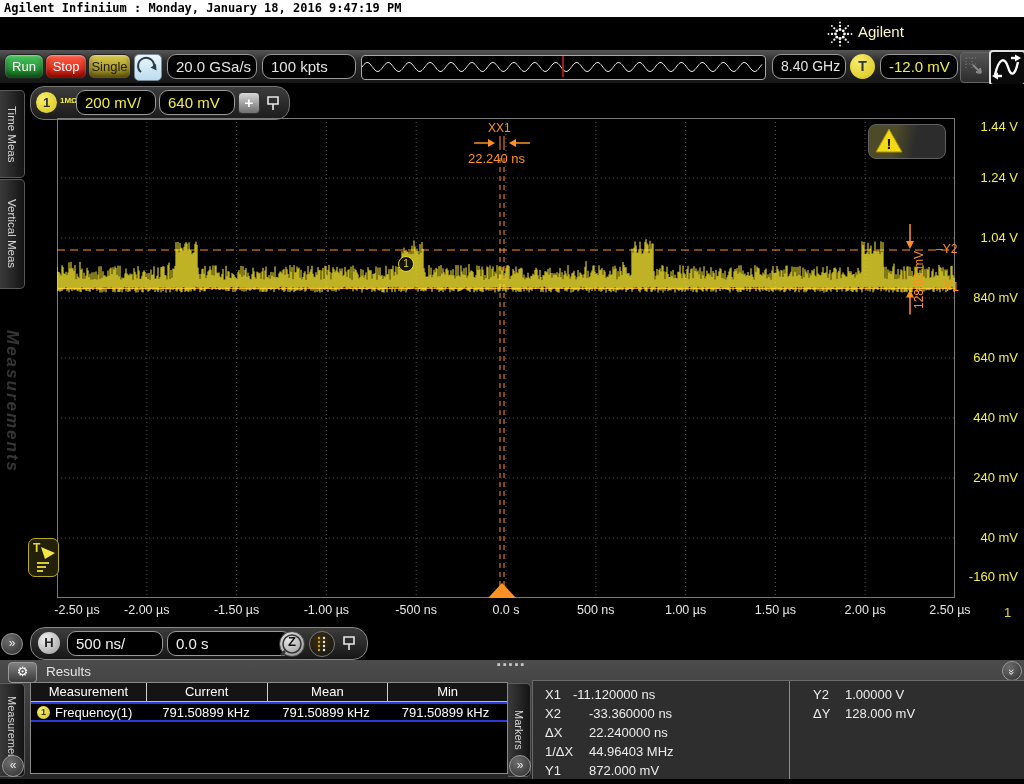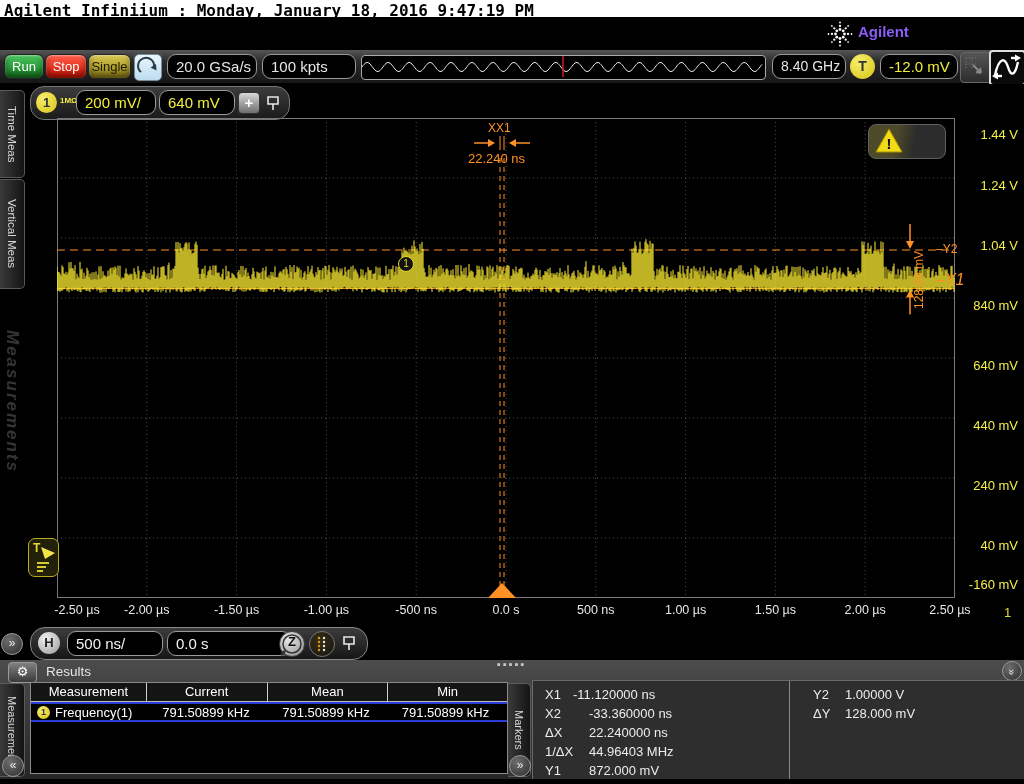--- a/index.html
+++ b/index.html
@@ -23,21 +23,21 @@
   .hcell{border-right:1px solid #cfcfcf;}
   .mrow{position:absolute;color:#ececec;font-size:13px;white-space:nowrap;}
   .circbtn{border-radius:50%;background:radial-gradient(circle at 35% 30%,#6e6e6e,#2e2e2e);
        border:1px solid #9a9a9a;color:#e8e8e8;text-align:center;}
   .pin{stroke:#e8e8e8;stroke-width:1.6;fill:none;}
 </style>
 </head>
 <body>
 
 <div class="abs" style="left:0;top:0;width:1024px;height:17px;background:#fff;">
-  <span class="abs" style="left:4px;top:1px;font-family:'DejaVu Sans Mono',monospace;font-weight:bold;font-size:16px;color:#000;">Agilent Infiniium : Monday, January 18, 2016 9:47:19 PM</span>
+  <span class="abs" style="left:4px;top:1px;font-family:'DejaVu Sans Mono',monospace;font-weight:bold;font-size:12px;color:#000;">Agilent Infiniium : Monday, January 18, 2016 9:47:19 PM</span>
 </div>
 
 <div class="abs" style="left:0;top:17px;width:1024px;height:33px;background:#000;">
   <svg class="abs" id="starburst" style="left:826px;top:3px;" width="28" height="28" viewBox="0 0 28 28">
       <circle cx="18.5" cy="14.0" r="1.4" fill="#fff"></circle>
       <circle cx="22.0" cy="14.0" r="1.15" fill="#fff"></circle>
       <circle cx="25.5" cy="14.0" r="0.8999999999999999" fill="#fff"></circle>
       <circle cx="17.2" cy="17.2" r="1.4" fill="#fff"></circle>
       <circle cx="19.7" cy="19.7" r="1.15" fill="#fff"></circle>
       <circle cx="22.1" cy="22.1" r="0.8999999999999999" fill="#fff"></circle>
@@ -53,21 +53,21 @@
       <circle cx="10.8" cy="10.8" r="1.4" fill="#fff"></circle>
       <circle cx="8.3" cy="8.3" r="1.15" fill="#fff"></circle>
       <circle cx="5.9" cy="5.9" r="0.8999999999999999" fill="#fff"></circle>
       <circle cx="14.0" cy="9.5" r="1.4" fill="#fff"></circle>
       <circle cx="14.0" cy="6.0" r="1.15" fill="#fff"></circle>
       <circle cx="14.0" cy="2.5" r="0.8999999999999999" fill="#fff"></circle>
       <circle cx="17.2" cy="10.8" r="1.4" fill="#fff"></circle>
       <circle cx="19.7" cy="8.3" r="1.15" fill="#fff"></circle>
       <circle cx="22.1" cy="5.9" r="0.8999999999999999" fill="#fff"></circle>
     </svg>
-  <span class="abs" style="left:858px;top:6px;color:#8b5cf6;font-size:15px;font-weight:bold;">Agilent</span>
+  <span class="abs" style="left:858px;top:6px;color:#fef9c3;font-size:15px;font-weight:normal;">Agilent</span>
 </div>
 
 <div class="abs" style="left:0;top:50px;width:1024px;height:33px;background:linear-gradient(#565656,#2b2b2b 35%,#161616);border-bottom:1px solid #000;padding-left:45px;">
   <div class="abs btn" style="left:4px;top:4px;width:38px;height:23px;line-height:23px;background:linear-gradient(#49c45c,#157a22);">Run</div>
   <div class="abs btn" style="left:45px;top:4px;width:40px;height:23px;line-height:23px;background:linear-gradient(#ff5f4a,#d01000);">Stop</div>
   <div class="abs btn" style="left:88px;top:4px;width:41px;height:23px;line-height:23px;background:linear-gradient(#d9c94e,#8e7d15);color:#1c1c00;">Single</div>
   <div class="abs" style="left:134px;top:4px;width:26px;height:25px;background:linear-gradient(#eaf6fd,#bcdcee);border:1px solid #7d8d98;border-radius:5px;">
     <svg width="26" height="25" viewBox="0 0 26 25">
       <path d="M6,17 A8,8 0 1 1 19,12" fill="none" stroke="#2b3c48" stroke-width="2"></path>
       <polygon points="21,9 15.5,12.5 21.5,15.5" fill="#2b3c48"></polygon>
@@ -155,41 +155,41 @@
       <line x1="443.008544" y1="18" x2="443.008544" y2="32" stroke="#ff9024"></line>
       <line x1="447.002848" y1="18" x2="447.002848" y2="32" stroke="#ff9024"></line>
       <polygon points="431.00569599999994,480 459.00569599999994,480 445.00569599999994,465" fill="#ff9024"></polygon>
       <path d="M0,173.3L0,148.9M1,172.5L1,153.8M2,172.9L2,154.0M3,173.8L3,155.6M4,172.6L4,157.6M5,173.0L5,147.3M6,171.4L6,149.1M7,171.4L7,155.4M8,170.4L8,156.1M9,168.9L9,153.8M10,173.2L10,157.0M11,171.8L11,154.5M12,174.3L12,144.4M13,170.3L13,150.5M14,171.6L14,143.9M15,173.1L15,150.2M16,170.4L16,150.4M17,172.2L17,153.0M18,172.0L18,147.2M19,170.8L19,161.2M20,172.5L20,155.7M21,173.3L21,158.5M22,171.8L22,160.2M23,173.8L23,143.9M24,174.2L24,151.9M25,169.0L25,150.5M26,171.8L26,160.9M27,171.1L27,154.7M28,171.5L28,160.6M29,172.7L29,157.7M30,173.0L30,149.8M31,171.0L31,152.4M32,173.2L32,159.2M33,173.8L33,155.7M34,170.2L34,161.6M35,170.8L35,154.4M36,172.1L36,161.5M37,169.9L37,154.2M38,169.3L38,161.0M39,170.4L39,153.4M40,172.8L40,161.6M41,170.5L41,156.6M42,172.0L42,148.4M43,174.6L43,161.1M44,172.4L44,148.2M45,174.5L45,159.9M46,169.5L46,153.3M47,173.7L47,157.5M48,169.0L48,157.4M49,174.3L49,159.2M50,169.4L50,158.4M51,170.8L51,152.5M52,170.8L52,157.8M53,170.7L53,150.7M54,169.2L54,149.6M55,170.6L55,156.1M56,174.0L56,149.3M57,172.6L57,151.6M58,174.4L58,148.4M59,170.2L59,149.9M60,169.9L60,156.9M61,174.0L61,147.6M62,174.1L62,158.4M63,173.8L63,147.7M64,171.2L64,161.5M65,174.3L65,159.4M66,171.4L66,160.5M67,169.5L67,159.7M68,169.2L68,155.4M69,173.4L69,150.5M70,169.0L70,155.4M71,174.0L71,156.7M72,172.9L72,157.5M73,173.5L73,155.6M74,169.3L74,156.6M75,171.5L75,155.8M76,171.1L76,161.8M77,169.2L77,150.2M78,173.1L78,153.8M79,174.6L79,156.3M80,171.8L80,160.4M81,174.3L81,148.1M82,169.1L82,152.6M83,172.1L83,161.1M84,170.1L84,160.6M85,174.0L85,157.8M86,174.5L86,153.9M87,169.3L87,152.3M88,170.7L88,154.0M89,172.0L89,159.0M90,169.7L90,155.4M91,173.7L91,161.0M92,173.1L92,155.0M93,172.1L93,161.9M94,171.0L94,151.5M95,170.8L95,157.1M96,172.0L96,156.4M97,170.5L97,148.3M98,174.0L98,160.7M99,171.2L99,160.6M100,172.5L100,157.6M101,174.0L101,149.4M102,172.3L102,160.9M103,169.2L103,159.1M104,174.3L104,149.2M105,169.4L105,149.1M106,173.0L106,148.2M107,170.9L107,148.5M108,169.3L108,157.0M109,174.6L109,157.6M110,170.5L110,161.4M111,171.6L111,147.1M112,170.0L112,144.6M113,174.4L113,161.1M114,171.6L114,152.0M115,169.6L115,159.8M116,172.1L116,150.6M117,170.9L117,150.9M118,169.5L118,148.0M119,172.8L119,124.1M120,173.6L120,131.4M121,171.5L121,123.9M122,169.9L122,134.3M123,173.0L123,125.1M124,174.3L124,129.7M125,174.1L125,130.4M126,169.3L126,132.7M127,169.3L127,129.1M128,173.9L128,125.6M129,173.0L129,124.1M130,172.7L130,125.5M131,173.7L131,133.0M132,173.6L132,124.4M133,171.8L133,132.1M134,173.5L134,132.6M135,171.2L135,136.2M136,171.0L136,134.8M137,172.6L137,134.4M138,172.7L138,125.8M139,168.7L139,123.6M140,169.6L140,126.9M141,169.6L141,149.6M142,169.9L142,156.0M143,174.2L143,161.0M144,172.0L144,155.9M145,172.7L145,151.1M146,168.8L146,150.6M147,173.4L147,155.6M148,173.3L148,147.8M149,171.1L149,160.1M150,170.5L150,157.2M151,169.9L151,153.5M152,170.5L152,152.2M153,169.0L153,148.2M154,169.6L154,151.8M155,171.9L155,157.1M156,170.7L156,147.4M157,169.7L157,157.5M158,170.5L158,147.7M159,171.6L159,147.4M160,168.8L160,154.6M161,170.8L161,155.3M162,171.6L162,154.4M163,172.0L163,158.5M164,171.2L164,159.5M165,170.6L165,155.8M166,171.9L166,150.9M167,169.8L167,161.8M168,171.6L168,161.4M169,173.1L169,147.8M170,170.9L170,158.3M171,173.0L171,153.1M172,172.9L172,153.6M173,170.0L173,159.8M174,169.0L174,160.2M175,168.9L175,154.9M176,174.0L176,156.0M177,169.8L177,157.0M178,173.9L178,158.8M179,172.2L179,160.3M180,171.4L180,160.9M181,169.5L181,154.2M182,168.7L182,152.1M183,172.1L183,156.3M184,169.8L184,147.8M185,173.2L185,158.9M186,169.7L186,148.2M187,173.7L187,157.4M188,169.7L188,151.9M189,173.4L189,150.0M190,171.9L190,158.8M191,169.8L191,154.6M192,172.1L192,157.9M193,172.8L193,160.7M194,171.9L194,161.4M195,169.8L195,156.2M196,170.8L196,149.8M197,172.0L197,153.4M198,171.6L198,159.2M199,171.2L199,160.8M200,169.2L200,153.6M201,171.6L201,154.3M202,169.9L202,155.5M203,173.7L203,154.7M204,171.7L204,160.8M205,173.9L205,153.5M206,173.6L206,149.8M207,173.8L207,161.6M208,171.6L208,152.5M209,174.1L209,148.5M210,173.4L210,158.9M211,169.8L211,159.8M212,171.0L212,157.1M213,171.1L213,160.8M214,172.1L214,153.9M215,171.3L215,157.7M216,170.4L216,154.2M217,174.1L217,159.0M218,171.2L218,148.4M219,169.8L219,159.4M220,170.5L220,158.9M221,170.3L221,159.8M222,172.3L222,155.4M223,169.0L223,153.5M224,168.6L224,153.5M225,172.2L225,155.5M226,172.2L226,151.9M227,173.9L227,150.9M228,173.1L228,156.8M229,169.0L229,148.8M230,169.5L230,151.3M231,173.8L231,155.9M232,171.4L232,159.9M233,174.2L233,147.1M234,172.5L234,153.7M235,172.5L235,149.1M236,169.1L236,161.2M237,174.2L237,147.1M238,173.0L238,154.4M239,172.6L239,154.2M240,171.9L240,148.5M241,172.4L241,150.8M242,168.9L242,149.6M243,172.9L243,159.6M244,171.9L244,151.8M245,172.3L245,161.3M246,169.2L246,159.0M247,169.6L247,154.7M248,173.7L248,153.3M249,172.9L249,161.9M250,169.6L250,156.4M251,169.4L251,148.1M252,170.5L252,156.1M253,170.1L253,153.8M254,172.8L254,151.3M255,170.1L255,147.7M256,172.8L256,155.8M257,170.2L257,158.5M258,174.4L258,159.4M259,169.9L259,154.2M260,174.0L260,156.8M261,170.4L261,149.1M262,173.2L262,152.5M263,174.6L263,151.9M264,170.6L264,161.6M265,174.2L265,152.4M266,169.9L266,149.9M267,171.3L267,160.9M268,171.9L268,147.8M269,170.6L269,148.4M270,170.4L270,157.1M271,174.1L271,151.8M272,169.8L272,147.0M273,171.5L273,153.8M274,171.4L274,161.5M275,173.1L275,154.8M276,168.7L276,149.2M277,173.2L277,151.2M278,171.8L278,154.2M279,173.8L279,152.4M280,171.7L280,148.8M281,169.8L281,153.7M282,172.6L282,155.2M283,169.8L283,150.6M284,171.0L284,153.2M285,171.2L285,150.4M286,169.7L286,158.1M287,169.2L287,156.9M288,168.7L288,148.9M289,170.3L289,153.6M290,171.6L290,158.9M291,170.4L291,151.9M292,170.0L292,151.4M293,170.7L293,160.3M294,171.0L294,148.6M295,168.9L295,161.8M296,173.4L296,147.5M297,169.9L297,153.5M298,171.3L298,150.7M299,171.6L299,152.0M300,172.8L300,154.4M301,169.3L301,156.4M302,170.8L302,160.6M303,170.7L303,159.1M304,171.3L304,150.9M305,174.5L305,157.7M306,171.3L306,151.7M307,170.7L307,159.7M308,169.2L308,157.1M309,171.5L309,154.4M310,172.0L310,161.7M311,170.8L311,149.2M312,170.9L312,151.8M313,170.2L313,152.8M314,170.2L314,152.1M315,173.9L315,160.7M316,171.5L316,155.9M317,172.8L317,155.8M318,173.5L318,155.2M319,169.8L319,148.4M320,169.7L320,161.8M321,172.1L321,149.6M322,172.3L322,157.1M323,172.6L323,149.5M324,171.1L324,157.9M325,174.0L325,157.1M326,174.2L326,160.9M327,174.6L327,157.7M328,171.0L328,158.8M329,170.9L329,147.8M330,174.4L330,156.6M331,169.0L331,156.0M332,168.9L332,151.2M333,171.2L333,161.7M334,168.9L334,150.9M335,174.1L335,151.5M336,170.4L336,147.5M337,168.7L337,157.6M338,174.1L338,153.8M339,169.2L339,148.2M340,170.3L340,156.5M341,168.7L341,149.0M342,172.9L342,149.2M343,170.2L343,151.6M344,174.2L344,150.9M345,172.9L345,133.3M346,170.6L346,135.4M347,172.9L347,129.7M348,169.3L348,133.0M349,174.4L349,131.8M350,172.3L350,133.7M351,170.8L351,133.5M352,170.9L352,135.6M353,171.4L353,133.2M354,170.2L354,136.3M355,171.0L355,127.7M356,170.0L356,135.7M357,170.0L357,122.5M358,168.6L358,128.6M359,171.7L359,133.0M360,169.2L360,130.6M361,173.7L361,133.2M362,171.1L362,136.4M363,170.8L363,126.1M364,173.1L364,134.7M365,171.8L365,123.9M366,173.2L366,130.9M367,173.3L367,150.2M368,172.1L368,154.3M369,173.2L369,159.0M370,170.6L370,158.4M371,168.9L371,158.7M372,169.8L372,147.1M373,170.0L373,156.8M374,170.4L374,149.7M375,173.9L375,159.3M376,169.3L376,156.6M377,169.5L377,151.7M378,170.4L378,154.2M379,169.5L379,149.8M380,171.9L380,150.9M381,170.5L381,158.4M382,174.1L382,148.1M383,172.5L383,158.2M384,172.8L384,147.1M385,172.1L385,155.7M386,174.2L386,150.4M387,168.9L387,154.2M388,172.5L388,156.5M389,170.2L389,151.1M390,169.2L390,150.3M391,168.9L391,152.3M392,170.4L392,157.4M393,174.3L393,156.7M394,171.6L394,152.3M395,172.5L395,157.3M396,172.4L396,151.1M397,173.3L397,157.3M398,170.2L398,160.4M399,171.1L399,147.0M400,169.5L400,158.2M401,173.7L401,147.1M402,173.0L402,157.3M403,173.0L403,158.8M404,172.4L404,147.3M405,171.9L405,153.3M406,171.1L406,156.6M407,169.9L407,150.2M408,170.1L408,157.0M409,168.9L409,149.3M410,172.4L410,159.7M411,172.6L411,157.5M412,172.9L412,146.0M413,174.2L413,154.3M414,170.6L414,152.4M415,170.8L415,152.9M416,169.5L416,154.0M417,174.3L417,159.0M418,172.7L418,159.9M419,172.2L419,157.2M420,173.6L420,147.5M421,171.6L421,152.0M422,171.2L422,147.9M423,173.2L423,151.4M424,173.4L424,158.2M425,173.7L425,148.6M426,174.2L426,151.7M427,169.2L427,161.8M428,169.7L428,157.0M429,172.5L429,160.2M430,171.8L430,148.4M431,171.3L431,149.4M432,172.8L432,161.2M433,169.7L433,147.4M434,172.7L434,159.3M435,169.5L435,150.9M436,172.2L436,148.6M437,169.0L437,158.1M438,174.5L438,153.6M439,169.2L439,155.6M440,169.4L440,147.2M441,173.3L441,160.5M442,173.7L442,148.4M443,172.8L443,156.1M444,169.7L444,148.6M445,169.0L445,152.4M446,173.1L446,149.1M447,168.8L447,160.9M448,172.7L448,154.9M449,174.2L449,149.7M450,169.1L450,147.2M451,172.2L451,147.2M452,169.1L452,148.1M453,168.9L453,161.0M454,169.2L454,158.1M455,171.8L455,157.3M456,173.6L456,151.0M457,172.0L457,152.8M458,171.9L458,155.7M459,174.1L459,148.5M460,172.2L460,154.2M461,173.1L461,155.3M462,173.9L462,151.1M463,173.2L463,150.7M464,173.9L464,149.7M465,169.2L465,150.4M466,170.4L466,159.6M467,173.4L467,156.6M468,170.0L468,161.3M469,171.2L469,159.3M470,172.6L470,160.0M471,168.7L471,154.7M472,174.3L472,159.6M473,171.8L473,160.8M474,171.7L474,158.2M475,172.8L475,157.7M476,169.8L476,155.6M477,169.3L477,157.1M478,171.1L478,152.0M479,171.0L479,149.7M480,169.4L480,151.5M481,170.3L481,157.2M482,170.4L482,161.2M483,168.7L483,152.0M484,174.0L484,159.0M485,172.5L485,162.0M486,174.1L486,157.2M487,168.6L487,157.3M488,168.8L488,153.2M489,174.4L489,153.4M490,169.5L490,154.5M491,170.3L491,150.9M492,172.8L492,156.7M493,173.1L493,149.7M494,174.3L494,155.0M495,171.7L495,159.7M496,170.3L496,155.2M497,170.0L497,156.8M498,170.0L498,155.3M499,172.8L499,157.0M500,173.8L500,154.2M501,174.3L501,159.1M502,174.6L502,155.3M503,170.0L503,150.1M504,170.3L504,159.1M505,170.9L505,154.2M506,170.1L506,161.2M507,169.1L507,156.8M508,173.0L508,152.8M509,172.2L509,155.5M510,173.5L510,158.2M511,171.4L511,147.2M512,170.4L512,156.3M513,169.0L513,160.8M514,174.6L514,158.4M515,170.7L515,155.3M516,174.2L516,154.5M517,172.5L517,152.8M518,171.9L518,157.6M519,171.8L519,161.6M520,171.6L520,159.3M521,173.5L521,152.0M522,172.4L522,158.4M523,170.8L523,154.4M524,168.6L524,155.4M525,171.4L525,156.9M526,172.2L526,159.7M527,169.0L527,156.2M528,170.8L528,148.8M529,172.3L529,143.2M530,172.9L530,159.9M531,170.3L531,152.8M532,174.5L532,159.5M533,171.7L533,158.4M534,170.1L534,154.5M535,172.9L535,152.5M536,169.9L536,147.6M537,170.0L537,147.3M538,172.8L538,153.6M539,170.0L539,156.0M540,170.7L540,155.1M541,169.3L541,157.1M542,173.1L542,147.3M543,171.4L543,152.3M544,173.9L544,151.5M545,173.0L545,150.1M546,171.0L546,156.9M547,171.8L547,152.0M548,168.8L548,153.6M549,174.6L549,160.0M550,171.1L550,158.4M551,170.1L551,159.0M552,172.9L552,156.4M553,173.0L553,152.7M554,174.3L554,157.0M555,170.4L555,156.3M556,172.9L556,148.6M557,173.4L557,151.5M558,169.1L558,147.7M559,174.5L559,150.5M560,172.0L560,161.3M561,172.4L561,153.3M562,171.5L562,158.6M563,171.8L563,148.9M564,170.3L564,153.0M565,172.3L565,156.9M566,171.7L566,144.1M567,169.7L567,147.1M568,169.6L568,149.3M569,174.0L569,149.3M570,172.1L570,155.7M571,172.0L571,155.1M572,170.6L572,155.4M573,170.9L573,158.3M574,170.7L574,156.9M575,173.8L575,130.6M576,171.6L576,134.5M577,169.3L577,129.7M578,170.5L578,123.5M579,168.8L579,127.5M580,169.7L580,134.7M581,170.0L581,134.7M582,173.2L582,131.1M583,174.3L583,123.7M584,172.1L584,130.7M585,169.4L585,136.2M586,168.9L586,134.9M587,169.9L587,132.9M588,172.8L588,123.8M589,173.3L589,121.2M590,173.8L590,125.4M591,169.3L591,126.7M592,169.9L592,135.2M593,168.7L593,122.8M594,173.7L594,130.8M595,173.8L595,125.4M596,172.0L596,125.7M597,170.9L597,153.2M598,172.7L598,161.5M599,169.2L599,157.7M600,168.7L600,150.9M601,174.5L601,157.1M602,172.4L602,151.9M603,171.2L603,150.4M604,172.5L604,153.5M605,170.0L605,147.3M606,174.5L606,147.7M607,170.7L607,153.4M608,172.9L608,161.1M609,170.9L609,153.8M610,169.0L610,148.6M611,173.2L611,155.8M612,172.1L612,159.1M613,171.9L613,159.1M614,172.5L614,153.3M615,169.9L615,158.2M616,171.4L616,151.9M617,170.9L617,160.2M618,174.5L618,156.7M619,169.9L619,159.8M620,171.4L620,160.4M621,172.0L621,153.7M622,173.1L622,153.9M623,171.8L623,147.2M624,172.0L624,155.6M625,173.8L625,160.1M626,172.5L626,147.6M627,169.8L627,154.8M628,173.8L628,156.5M629,171.7L629,159.8M630,171.3L630,151.1M631,172.5L631,147.9M632,169.1L632,161.1M633,168.7L633,155.0M634,172.6L634,150.8M635,169.8L635,150.5M636,174.0L636,160.3M637,172.1L637,148.2M638,170.8L638,153.0M639,173.8L639,150.5M640,174.4L640,153.7M641,168.8L641,152.5M642,171.6L642,156.4M643,169.6L643,149.4M644,172.0L644,160.9M645,172.8L645,153.3M646,173.8L646,157.2M647,170.7L647,148.3M648,169.3L648,160.5M649,172.5L649,158.2M650,173.4L650,152.6M651,171.2L651,155.9M652,170.0L652,155.3M653,170.7L653,157.4M654,173.7L654,149.2M655,171.8L655,158.9M656,173.4L656,153.0M657,172.5L657,154.9M658,170.4L658,161.6M659,174.4L659,151.9M660,170.9L660,158.3M661,170.8L661,157.9M662,170.2L662,153.4M663,173.0L663,150.2M664,169.1L664,151.0M665,170.7L665,160.0M666,171.7L666,155.3M667,169.8L667,160.8M668,170.9L668,152.7M669,171.6L669,161.7M670,171.5L670,159.2M671,172.0L671,157.1M672,172.6L672,153.5M673,174.5L673,150.5M674,169.0L674,149.6M675,169.3L675,158.9M676,172.5L676,161.4M677,169.1L677,153.5M678,169.1L678,151.0M679,171.1L679,152.8M680,172.9L680,150.2M681,174.3L681,155.8M682,172.3L682,147.5M683,174.0L683,154.4M684,173.9L684,147.2M685,171.8L685,155.8M686,171.7L686,152.5M687,172.4L687,156.7M688,168.6L688,155.5M689,169.6L689,158.2M690,173.0L690,157.0M691,168.9L691,154.0M692,171.3L692,157.8M693,173.9L693,157.5M694,171.2L694,150.3M695,168.8L695,156.4M696,169.5L696,158.9M697,169.9L697,161.6M698,169.1L698,147.2M699,173.2L699,153.8M700,168.9L700,148.5M701,169.4L701,149.8M702,172.4L702,150.4M703,173.7L703,156.5M704,169.3L704,156.5M705,171.4L705,157.7M706,172.8L706,154.5M707,168.6L707,156.4M708,171.9L708,152.0M709,172.7L709,150.5M710,172.8L710,160.4M711,169.5L711,156.4M712,173.8L712,159.1M713,169.9L713,155.1M714,172.4L714,161.7M715,173.0L715,152.5M716,174.3L716,148.1M717,171.8L717,155.2M718,171.5L718,154.8M719,172.3L719,154.6M720,170.0L720,148.0M721,172.3L721,151.2M722,171.2L722,153.3M723,173.4L723,158.5M724,172.2L724,152.1M725,172.1L725,152.5M726,168.8L726,159.0M727,174.2L727,151.5M728,173.8L728,155.5M729,172.6L729,147.9M730,170.5L730,147.5M731,169.8L731,158.8M732,171.8L732,157.8M733,173.1L733,155.8M734,170.8L734,153.7M735,170.9L735,148.5M736,171.9L736,158.4M737,169.3L737,148.9M738,174.3L738,154.1M739,172.8L739,149.1M740,169.2L740,158.1M741,169.4L741,148.8M742,174.3L742,156.8M743,169.0L743,148.1M744,172.2L744,157.8M745,169.8L745,160.8M746,168.8L746,149.6M747,174.3L747,159.3M748,172.5L748,151.3M749,174.3L749,153.4M750,172.9L750,155.6M751,171.5L751,152.1M752,171.0L752,159.8M753,171.8L753,155.2M754,171.3L754,157.5M755,169.3L755,152.1M756,171.8L756,153.1M757,172.5L757,150.7M758,174.1L758,157.4M759,171.8L759,158.5M760,169.8L760,148.4M761,172.6L761,155.5M762,169.6L762,156.4M763,173.5L763,157.2M764,169.5L764,157.3M765,173.0L765,154.2M766,172.3L766,149.2M767,174.6L767,155.0M768,169.4L768,155.1M769,173.8L769,154.3M770,173.7L770,148.1M771,171.9L771,159.8M772,170.8L772,155.6M773,172.3L773,151.8M774,173.7L774,161.8M775,171.1L775,155.4M776,170.8L776,154.0M777,171.7L777,150.0M778,169.1L778,149.5M779,172.2L779,150.8M780,174.0L780,160.9M781,171.3L781,154.4M782,171.5L782,152.8M783,171.4L783,149.5M784,170.9L784,160.2M785,173.4L785,156.4M786,170.8L786,154.4M787,170.5L787,156.1M788,169.4L788,157.3M789,173.7L789,158.6M790,173.1L790,158.4M791,172.9L791,149.0M792,172.0L792,153.0M793,168.7L793,154.8M794,172.9L794,153.2M795,173.7L795,157.1M796,173.9L796,156.2M797,171.9L797,156.1M798,171.8L798,159.6M799,173.5L799,154.3M800,174.2L800,156.7M801,168.9L801,149.9M802,168.8L802,152.7M803,170.9L803,155.6M804,171.8L804,154.3M805,174.4L805,123.3M806,169.9L806,127.1M807,169.7L807,123.8M808,168.7L808,135.8M809,172.4L809,136.0M810,169.2L810,134.5M811,172.8L811,124.8M812,170.0L812,136.3M813,173.5L813,130.6M814,170.8L814,127.6M815,168.9L815,135.9M816,174.4L816,135.3M817,172.6L817,132.6M818,170.4L818,123.5M819,170.0L819,132.8M820,171.2L820,133.5M821,172.0L821,132.4M822,168.7L822,133.3M823,169.0L823,136.1M824,173.4L824,123.4M825,170.7L825,134.2M826,168.6L826,124.1M827,172.2L827,148.8M828,170.8L828,160.3M829,173.4L829,148.7M830,172.1L830,160.8M831,169.7L831,151.4M832,174.3L832,154.6M833,170.7L833,152.7M834,172.3L834,155.9M835,171.9L835,153.1M836,174.5L836,148.4M837,172.3L837,145.6M838,172.5L838,161.1M839,168.9L839,156.3M840,173.8L840,161.2M841,174.0L841,150.9M842,171.1L842,160.5M843,170.1L843,156.8M844,174.1L844,151.4M845,174.4L845,152.5M846,170.2L846,161.3M847,174.2L847,148.4M848,173.8L848,152.8M849,173.2L849,161.3M850,174.3L850,148.4M851,169.7L851,148.4M852,172.5L852,157.9M853,173.3L853,148.8M854,174.3L854,157.8M855,174.1L855,152.8M856,169.6L856,158.8M857,169.8L857,157.2M858,169.6L858,148.6M859,170.5L859,149.5M860,174.1L860,148.8M861,169.7L861,155.5M862,172.0L862,156.5M863,172.5L863,152.1M864,169.3L864,155.4M865,173.6L865,151.2M866,170.6L866,147.3M867,173.6L867,158.5M868,170.3L868,151.1M869,172.4L869,160.2M870,172.1L870,150.6M871,171.5L871,151.8M872,172.3L872,149.0M873,171.7L873,160.0M874,171.3L874,159.1M875,170.1L875,153.2M876,173.6L876,150.7M877,174.0L877,159.3M878,170.5L878,157.5M879,168.9L879,154.0M880,172.9L880,157.2M881,169.0L881,157.9M882,171.7L882,147.0M883,174.4L883,149.1M884,169.6L884,149.9M885,169.1L885,153.4M886,172.5L886,149.3M887,170.5L887,157.7M888,170.5L888,151.5M889,174.2L889,152.8M890,171.0L890,151.4M891,169.8L891,158.3M892,171.9L892,157.4M893,171.7L893,161.6M894,171.8L894,148.1M895,168.8L895,147.8M896,170.1L896,157.1M897,173.9L897,159.6" stroke="#ffef33" stroke-width="1" fill="none"></path>
     </svg>
 
   <div class="abs" style="left:488px;top:37px;color:#ff9024;font-size:12px;">XX1</div>
   <div class="abs" style="left:468px;top:67px;color:#ff9024;font-size:13px;">22.240 ns</div>
 
   <div class="abs" style="left:936px;top:158px;color:#ff9024;font-size:12px;">–<span>Y2</span></div>
-  <div class="abs" style="left:936px;top:187px;color:#ff9024;font-size:16px;font-style:italic;">–<span>Y1</span></div>
+  <div class="abs" style="left:936px;top:195px;color:#ff9024;font-size:13px;">–<span>Y1</span></div>
   <div class="abs" style="left:912px;top:167px;color:#ff9024;font-size:12px;writing-mode:vertical-rl;transform:rotate(180deg);">128.00 mV</div>
 
   <div class="abs" style="left:398px;top:172px;width:14px;height:14px;border-radius:50%;background:#111;border:1.5px solid #e8d834;color:#e8d834;font-size:10px;text-align:center;line-height:14px;">1</div>
 
   <div class="abs" style="left:868px;top:40px;width:76px;height:33px;border-radius:8px;border:1px solid #606060;background:linear-gradient(100deg,#4c4a28 35%,#2c2c2c 60%);">
     <svg width="40" height="31" viewBox="0 0 40 31">
       <polygon points="20,4 33,27 7,27" fill="#f2da17" stroke="#a89000" stroke-width="1"></polygon>
       <text x="20" y="24" font-size="15" font-weight="bold" fill="#111" text-anchor="middle">!</text>
     </svg>
   </div>
 
   <div class="abs" style="left:28px;top:454px;width:29px;height:37px;border-radius:7px;border:1.5px solid #b8ab19;background:#23200a;">
     <span style="position:absolute;left:4px;top:2px;color:#e8d834;font-size:12px;font-weight:bold;">T</span>
     <svg width="29" height="37" viewBox="0 0 29 37">
       <polygon points="12,8 26,14 16,20" fill="#f2e545"></polygon>
       <path d="M8,24 h12 M8,28 h9 M8,32 h6" stroke="#d8cb30" stroke-width="2"></path>
     </svg>
   </div>
 
-  <div class="abs" id="yaxis" style="left:955px;top:8px;width:69px;height:520px;">
+  <div class="abs" id="yaxis" style="left:955px;top:0;width:69px;height:520px;">
       <div class="ytick" style="top: 35px;">1.44 V</div>
       <div class="ytick" style="top: 86px;">1.24 V</div>
       <div class="ytick" style="top: 146px;">1.04 V</div>
       <div class="ytick" style="top: 206px;">840 mV</div>
       <div class="ytick" style="top: 266px;">640 mV</div>
       <div class="ytick" style="top: 326px;">440 mV</div>
       <div class="ytick" style="top: 386px;">240 mV</div>
       <div class="ytick" style="top: 446px;">40 mV</div>
       <div class="ytick" style="top: 485px;">-160 mV</div>
     </div>

